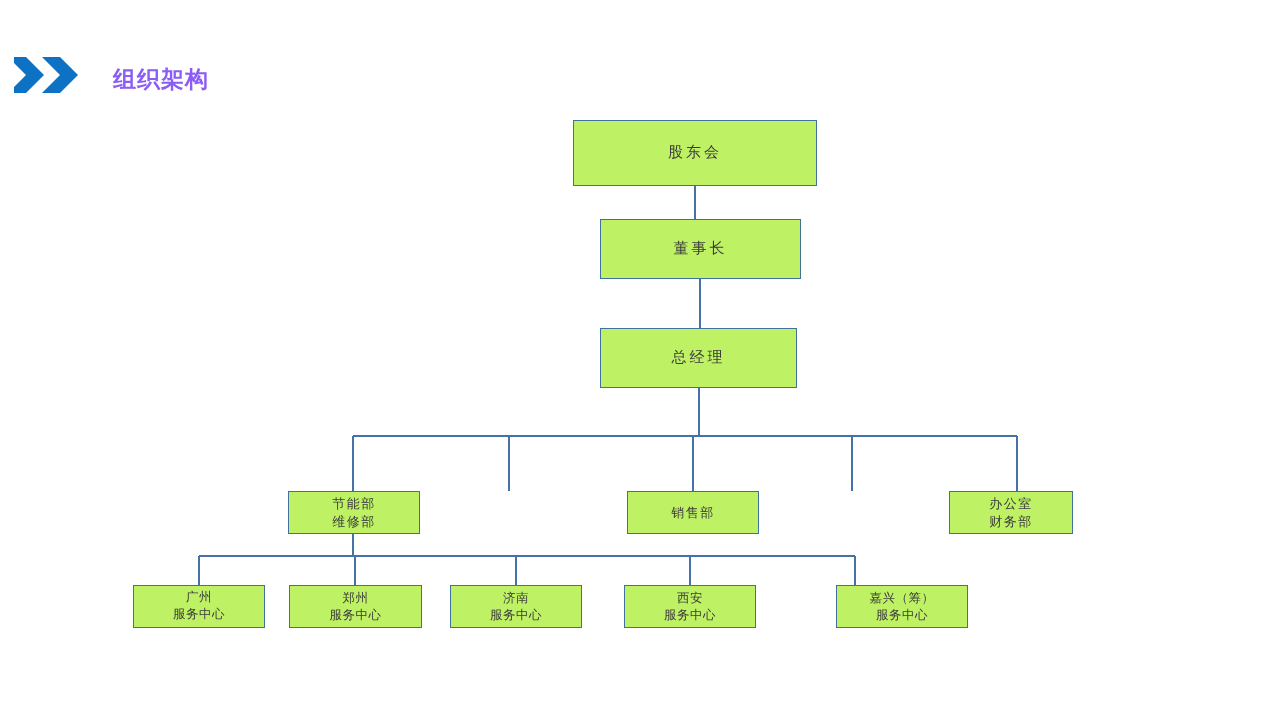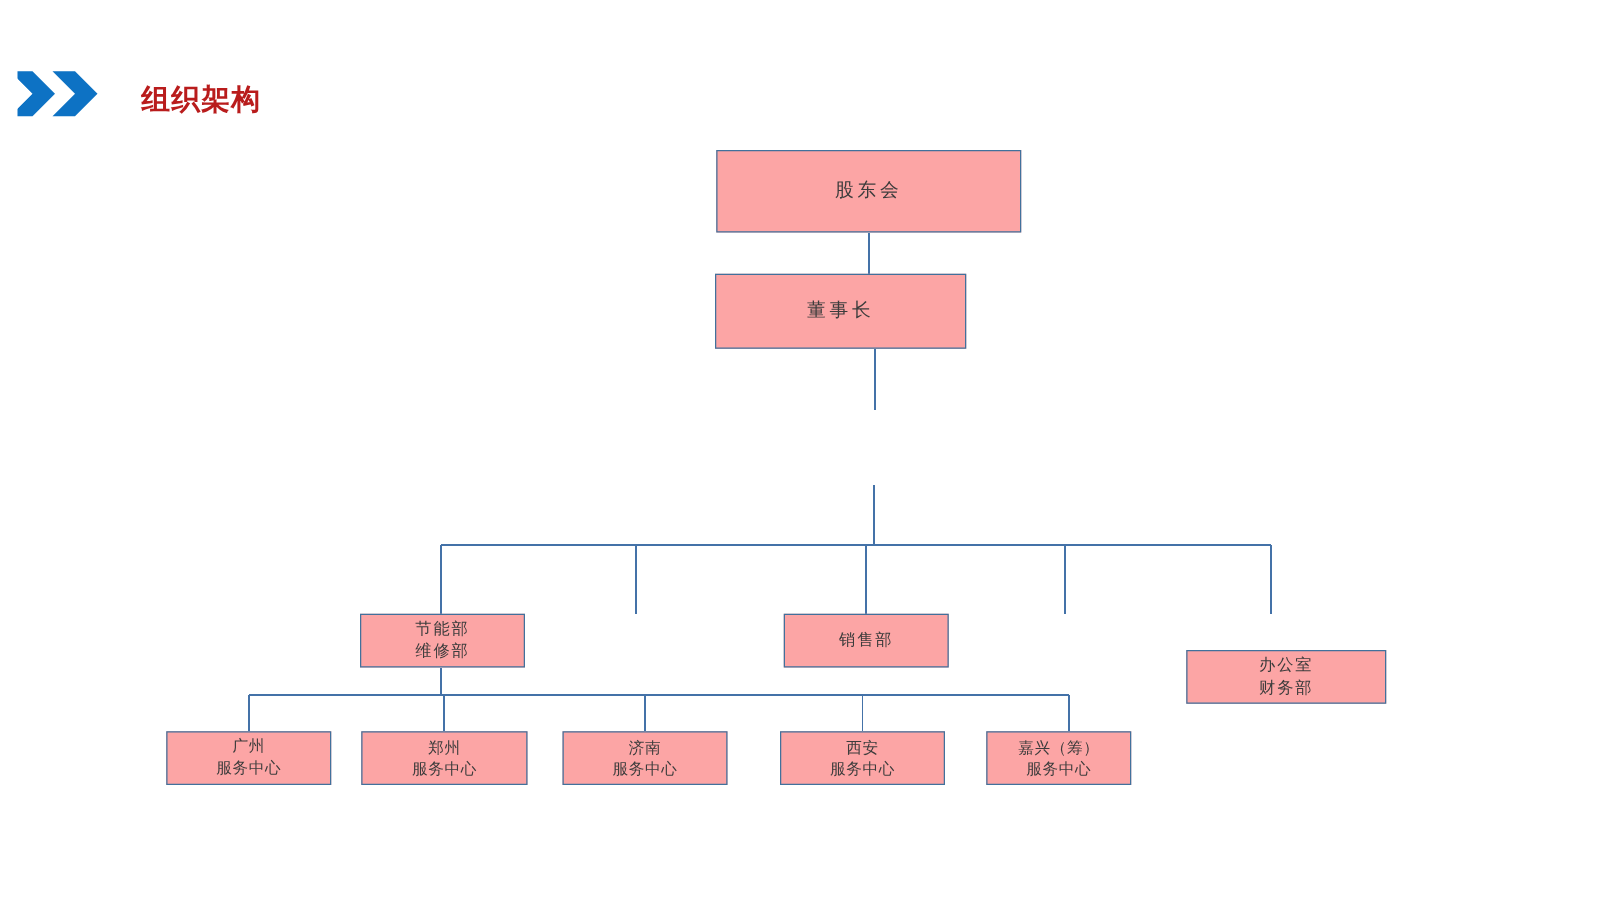--- a/index.html
+++ b/index.html
@@ -23,21 +23,21 @@
     height: 38px;
     display: block;
   }
   .page-title {
     position: absolute;
     left: 113px;
     top: 64px;
     font-size: 23px;
     font-weight: bold;
     letter-spacing: 1px;
-    color: #b91c1c;
+    color: #8b5cf6;
     white-space: nowrap;
   }
 
   
   .chart {
     position: absolute;
     left: 0;
     top: 0;
     width: 1280px;
     height: 720px;
@@ -49,21 +49,21 @@
     width: 1280px;
     height: 720px;
     pointer-events: none;
   }
 
   
   .node {
     position: absolute;
     box-sizing: border-box;
     border: 1px solid #41719C;
-    background: #fca5a5;
+    background: #bef264;
     display: flex;
     flex-direction: column;
     align-items: center;
     justify-content: center;
     text-align: center;
     color: #3c3c3c;
     line-height: 1.32;
     z-index: 2;
   }
   .node .line {
@@ -113,37 +113,40 @@
       <line x1="516" y1="556" x2="516" y2="585"></line>
       <line x1="690" y1="556" x2="690" y2="585"></line>
       <line x1="855" y1="556" x2="855" y2="585"></line>
     </g>
   </svg>
 
   <div class="node top-level" style="left:573px; top:120px; width:244px; height:66px;">
     <span class="line">股东会</span>
   </div>
 
-  <div class="node exec-level" style="left:572px; top:219px; width:201px; height:60px;">
+  <div class="node exec-level" style="left:600px; top:219px; width:201px; height:60px;">
     <span class="line">董事长</span>
   </div>
 
+  <div class="node exec-level" style="left:600px; top:328px; width:197px; height:60px;">
+    <span class="line">总经理</span>
+  </div>
 
   <div class="node dept-level" style="left:288px; top:491px; width:132px; height:43px;">
     <span class="line">节能部</span>
     <span class="line">维修部</span>
   </div>
 
 
   <div class="node dept-level" style="left:627px; top:491px; width:132px; height:43px;">
     <span class="line">销售部</span>
   </div>
 
 
-  <div class="node dept-level" style="left:949px; top:491px; width:160px; height:43px;margin-top:29px;">
+  <div class="node dept-level" style="left:949px; top:491px; width:124px; height:43px;">
     <span class="line">办公室</span>
     <span class="line">财务部</span>
   </div>
 
   <div class="node service-level" style="left:133px; top:585px; width:132px; height:43px;font-family:Liberation Mono, monospace;">
     <span class="line">广州</span>
     <span class="line">服务中心</span>
   </div>
 
   <div class="node service-level" style="left:289px; top:585px; width:133px; height:43px;">
@@ -154,18 +157,18 @@
   <div class="node service-level" style="left:450px; top:585px; width:132px; height:43px;text-align:right;">
     <span class="line">济南</span>
     <span class="line">服务中心</span>
   </div>
 
   <div class="node service-level" style="left:624px; top:585px; width:132px; height:43px;">
     <span class="line">西安</span>
     <span class="line">服务中心</span>
   </div>
 
-  <div class="node service-level" style="left:789px; top:585px; width:116px; height:43px;">
+  <div class="node service-level" style="left:836px; top:585px; width:132px; height:43px;">
     <span class="line">嘉兴（筹）</span>
     <span class="line">服务中心</span>
   </div>
 
 </div>
 
 </body></html>

